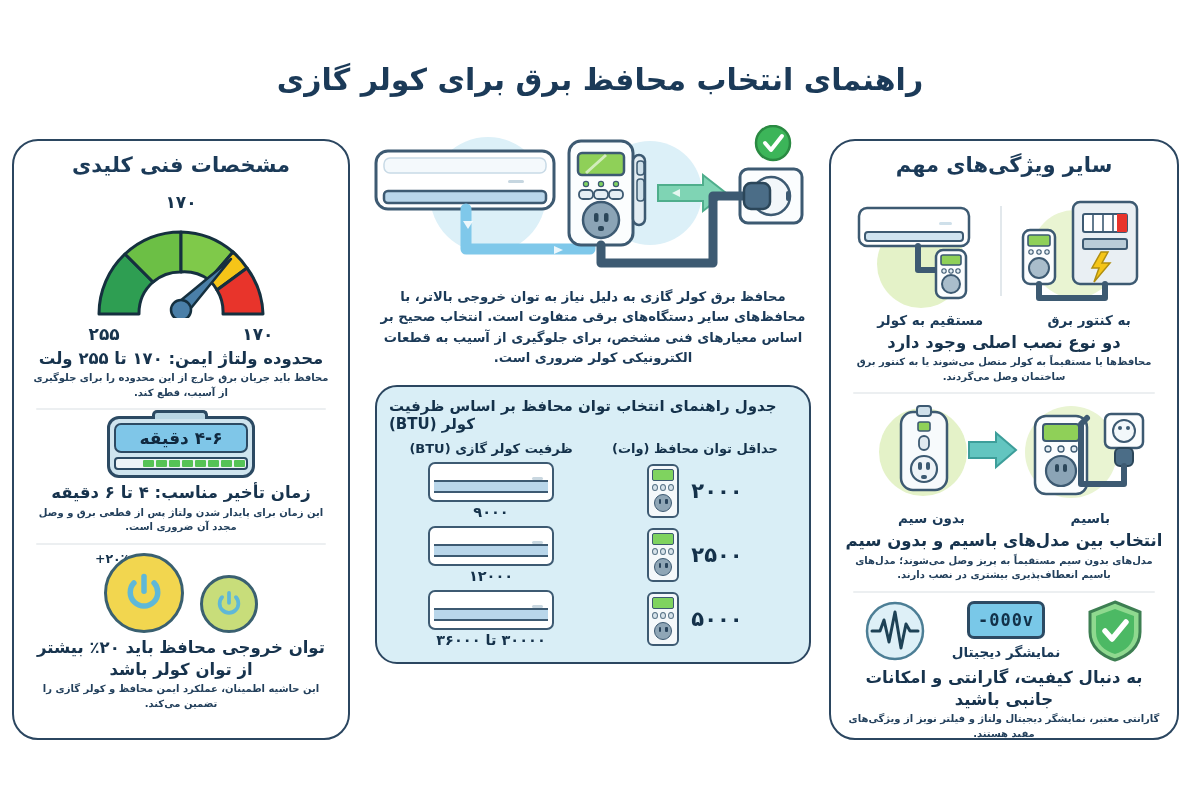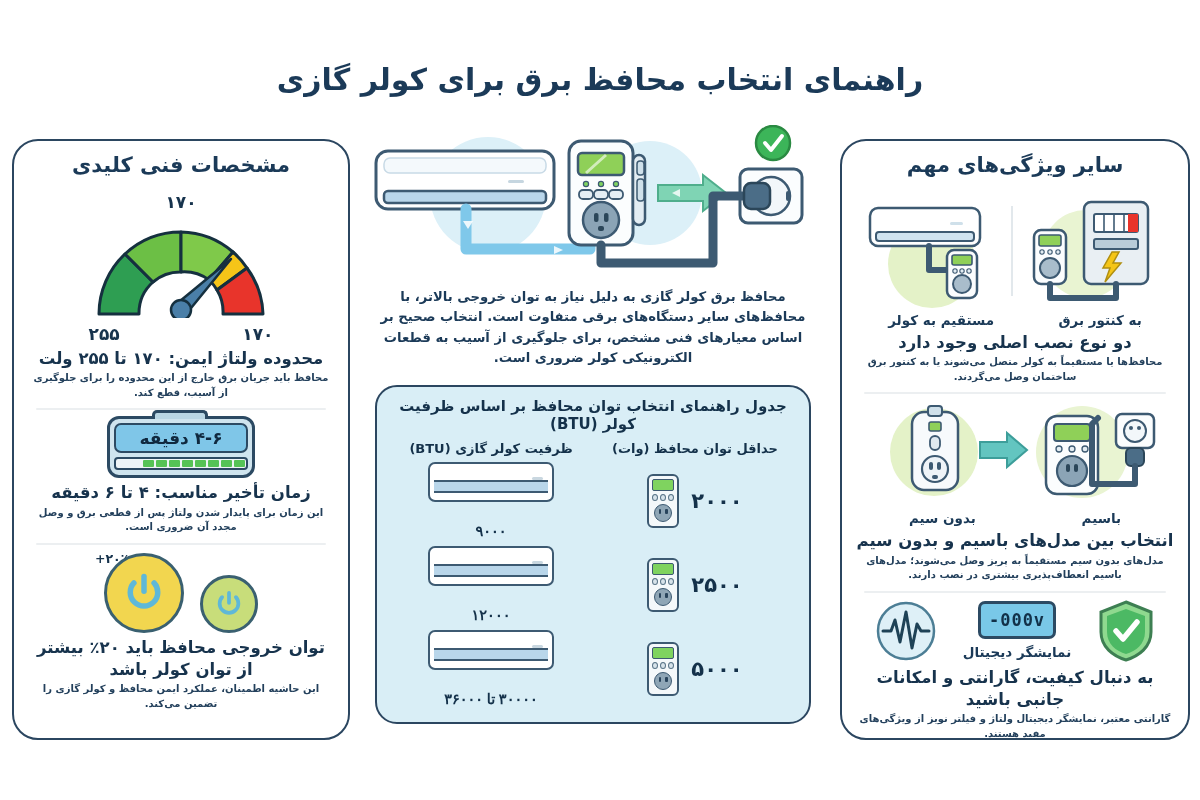--- a/index.html
+++ b/index.html
@@ -17,21 +17,21 @@
     font-size:30px;font-weight:bold;color:#1b3a58;letter-spacing:0px;
     direction:rtl;
   }
 
   
   .panel{
     position:absolute;box-sizing:border-box;
     border:2.5px solid #2b4660;border-radius:26px;background:#ffffff;
   }
   .panel-left{left:12px;top:139px;width:338px;height:601px;}
-  .panel-right{right:10px;top:139px;width:350px;height:601px;}
+  .panel-right{right:21px;top:139px;width:350px;height:601px;}
 
   .panel-title{
     text-align:center;font-size:21px;font-weight:bold;color:#1b3a58;
     margin-top:12px;margin-bottom:15px;direction:rtl;
   }
 
   .block{padding:0 14px;}
   .divider{height:2px;background:#eceff1;margin:8px 22px 6px 22px;border-radius:2px;}
 
   .head-line{
@@ -86,27 +86,27 @@
   .center{position:absolute;left:358px;top:125px;width:470px;}
   .hero{position:relative;width:470px;height:150px;}
   .hero-note{
     font-size:13.2px;font-weight:bold;color:#1b3a58;line-height:1.55;
     text-align:center;direction:rtl;margin-top:12px;padding:0 8px;
   }
   .table-card{
     margin-top:16px;background:#d9eef6;border:2.5px solid #2b4660;border-radius:22px;
     padding:10px 12px 14px 12px;box-sizing:border-box;width:436px;margin-left:auto;margin-right:auto;
   }
-  .tbl-title{text-align:center;font-size:15px;font-weight:bold;color:#14314a;direction:rtl;}
+  .tbl-title{text-align:left;font-size:15px;font-weight:bold;color:#14314a;direction:rtl;}
   .tbl-head{display:flex;margin-top:8px;}
   .tbl-head .col{flex:1;text-align:center;font-size:13px;font-weight:bold;color:#14314a;direction:rtl;}
   .tbl-row{display:flex;align-items:center;margin-top:6px;}
   .tbl-cell{flex:1;display:flex;flex-direction:column;align-items:center;}
   .tbl-cell.watt{flex-direction:row;justify-content:center;gap:12px;}
-  .cap-num{font-size:14.5px;font-weight:bold;color:#14314a;margin-top:21px;direction:rtl;font-family:Liberation Serif, serif;}
+  .cap-num{font-size:14.5px;font-weight:bold;color:#14314a;margin-top:2px;direction:rtl;}
   .watt-num{font-size:21px;font-weight:bold;color:#14314a;direction:rtl;}
 
   
   .ac{width:126px;height:40px;background:#ffffff;border:2.5px solid #3d5a72;border-radius:7px;
     box-sizing:border-box;position:relative;overflow:hidden;}
   .ac .vent{position:absolute;left:4px;right:4px;bottom:7px;height:9px;background:#b9d6ea;
     border-top:2px solid #3d5a72;border-bottom:2px solid #3d5a72;}
   .ac .led{position:absolute;right:9px;top:13px;width:11px;height:3px;background:#c9d7e0;border-radius:2px;}
 
   

